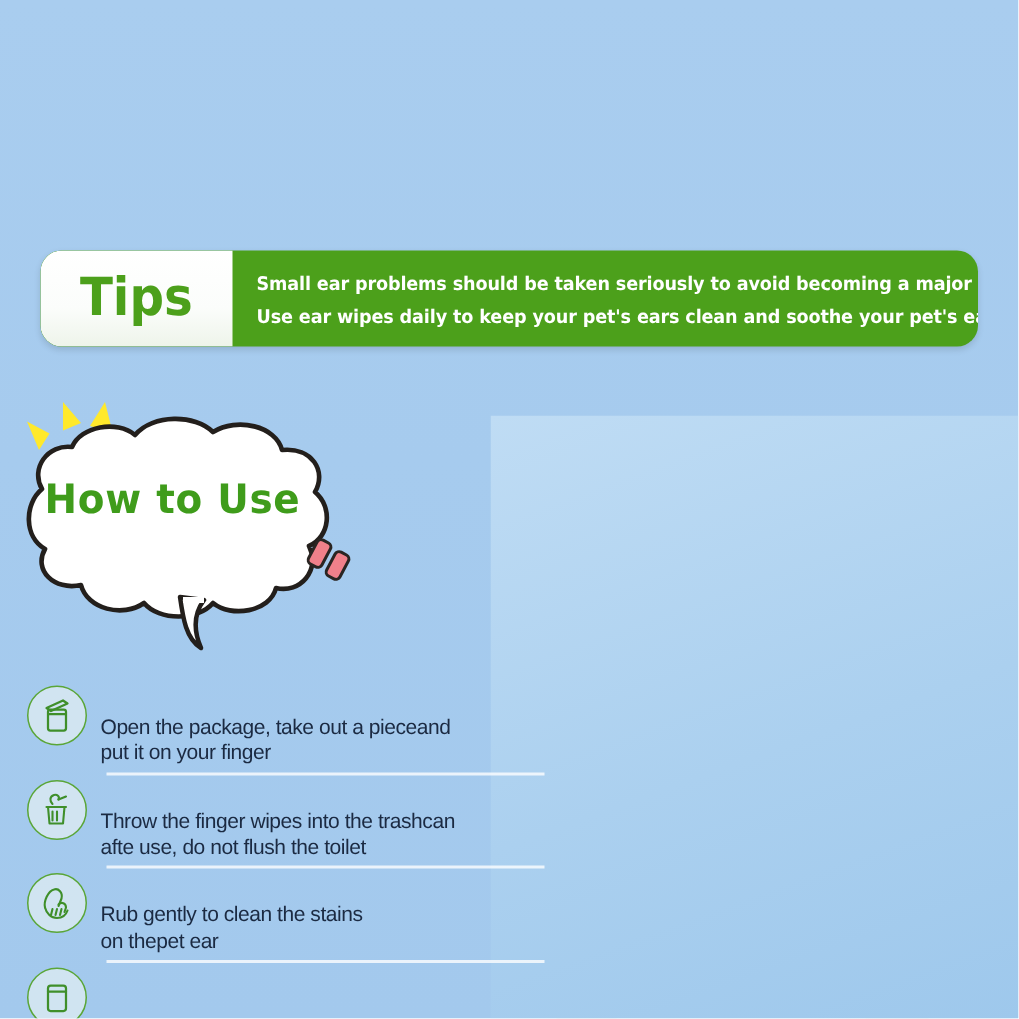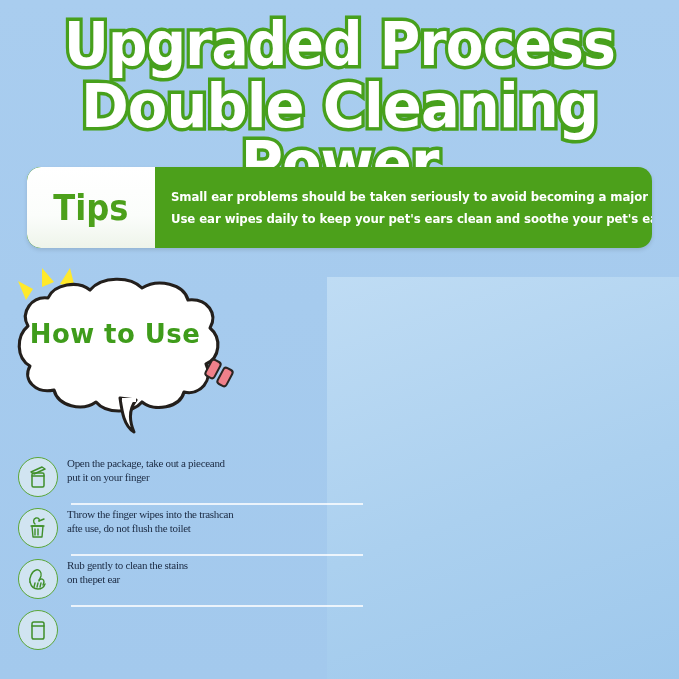--- a/index.html
+++ b/index.html
@@ -48,21 +48,21 @@
     margin-top: 4px;
     transform: scaleX(0.96);
   }
 
   
   .tips-banner {
     position: absolute;
     left: 27px;
     top: 167px;
     width: 625px;
-    height: 81px;
+    height: 64px;
     border-radius: 14px;
     background: #4ca01b;
     box-shadow: 0 2px 4px rgba(0,0,0,0.12);
     display: flex;
     overflow: hidden;
     justify-content: space-between;
   }
   .tips-left {
     width: 128px;
     flex: none;
@@ -155,26 +155,27 @@
     border-radius: 50%;
     background: rgba(245,250,244,0.55);
     border: 1.6px solid #5aa637;
     box-sizing: border-box;
     display: flex;
     align-items: center;
     justify-content: center;
   }
   .step-icon svg { display:block; }
   .step-text {
-    font-family: Liberation Serif, serif;
-    font-size: 11px;
+    font-family: Liberation Sans, sans-serif;
+    font-size: 14px;
     line-height: 1.24;
     color: #1b2a42;
     letter-spacing: -0.3px;
     padding-top: 2px;
+    margin-top: 19px;
   }
   .step-text .ln { display: block; white-space: nowrap; }
 
   
   .photo {
     position: absolute;
     right: 0;
     bottom: 0;
     width: 352px;
     height: 402px;
@@ -185,24 +186,20 @@
     position: absolute;
     inset: 0;
     background: linear-gradient(160deg,#bfdcf4 0%, #abd0ef 55%, #9ec8ec 100%);
   }
 </style>
 </head>
 <body>
 
 <div class="poster">
 
-  <div class="headline">
-    <span class="hl-line l1">Upgraded Process</span>
-    <span class="hl-line l2">Double Cleaning Power</span>
-  </div>
 
   <div class="tips-banner">
     <div class="tips-left">
       <span class="tips-word">Tips</span>
     </div>
     <div class="tips-right">
       <span class="tips-line">Small ear problems should be taken seriously to avoid becoming a major problem.</span>
       <span class="tips-line">Use ear wipes daily to keep your pet's ears clean and soothe your pet's ears.</span>
     </div>
   </div>

